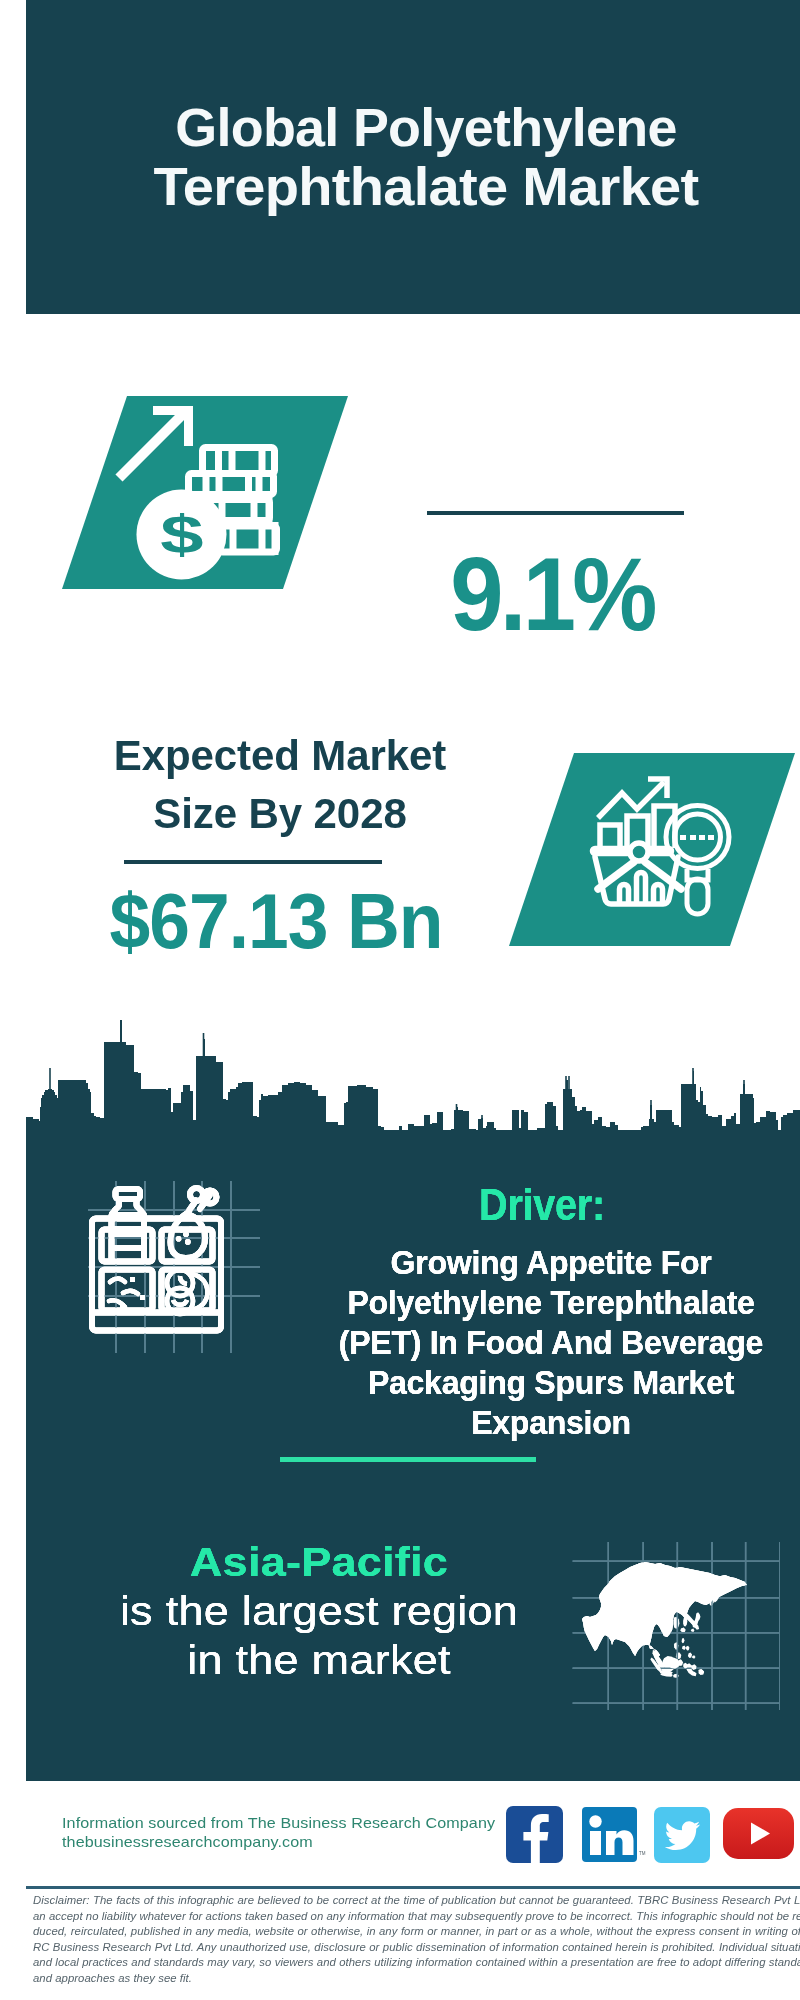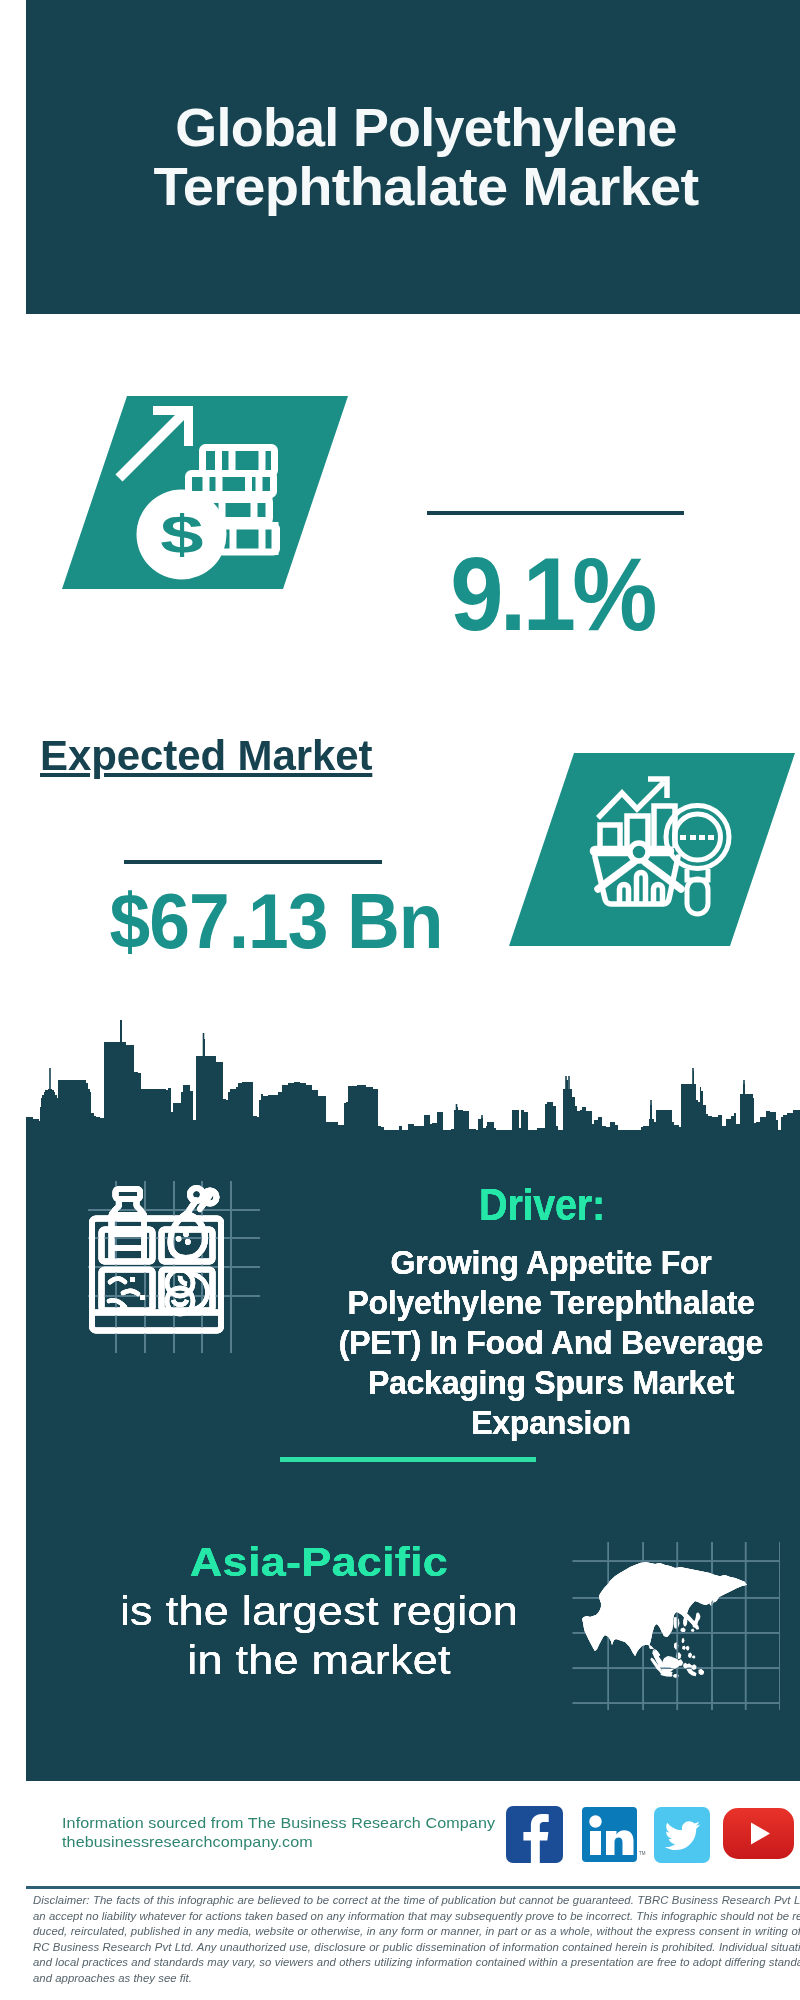--- a/index.html
+++ b/index.html
@@ -16,22 +16,22 @@
     .par{position:absolute;}
   .par-shape{width:100%;height:100%;background:#1b8f86;
      clip-path:polygon(22.73% 0%, 100% 0%, 77.27% 100%, 0% 100%);}
 
   .growth-txt{position:absolute;left:300px;top:381px;width:480px;text-align:center;color:#17424f;
       font-size:42px;font-weight:bold;line-height:58px;letter-spacing:-0.1px;}
   .rule{position:absolute;background:#17424f;height:4px;}
   .bignum{position:absolute;color:#1a918a;font-weight:bold;}
 
   
-    .size-txt{position:absolute;left:14px;top:727px;width:480px;color:#17424f;
-      font-size:42px;font-weight:bold;line-height:58px;letter-spacing:-0.1px;text-decoration:underline;}
+    .size-txt{position:absolute;left:14px;top:727px;width:480px;text-align:center;color:#17424f;
+      font-size:42px;font-weight:bold;line-height:58px;letter-spacing:-0.1px;}
 
   
   .dark{position:absolute;left:0;top:1130px;width:800px;height:651px;background:#17424f;}
 
   
   .driver-head{position:absolute;left:266px;top:1180px;width:500px;text-align:center;color:#25e8a8;
       font-size:44px;font-weight:bold;letter-spacing:-0.3px;transform:scaleX(0.9);}
   .driver-body{position:absolute;left:275px;top:1243px;width:500px;text-align:center;color:#ffffff;
       font-size:33px;font-weight:bold;line-height:40px;letter-spacing:-0.3px;transform:scaleX(0.972);}
   .grn-rule{position:absolute;background:#2ee0a6;height:5px;}
@@ -99,20 +99,21 @@
         </g>
     </svg>
   </div>
   <div class="growth-txt">
   </div>
   <div class="rule" style="left:401px;top:511px;width:257px;"></div>
   <div class="bignum" style="left:326px;top:536px;width:400px;text-align:center;font-size:103px;letter-spacing:-4px;transform:scaleX(0.93);">9.1%</div>
 
   <div class="size-txt">
     <div>Expected Market</div>
+    <div>Size By 2028</div>
   </div>
   <div class="rule" style="left:98px;top:860px;width:258px;"></div>
   <div class="bignum" style="left:50px;top:877px;width:400px;text-align:center;font-size:77px;letter-spacing:-1px;transform:scaleX(0.95);">$67.13 Bn</div>
   <div class="par" style="left:483px;top:753px;width:286px;height:193px;">
     <div class="par-shape"></div>
     <svg class="icon-svg" viewBox="0 0 286 193" width="286" height="193" style="position:absolute;left:0;top:0;">
       <g fill="none" stroke="#ffffff" stroke-width="5.5" stroke-linecap="butt" stroke-linejoin="miter">
 
         <polyline points="89,65 113,40 128,56 155,29"></polyline>
         <polyline points="139,26 158,26 158,45"></polyline>

